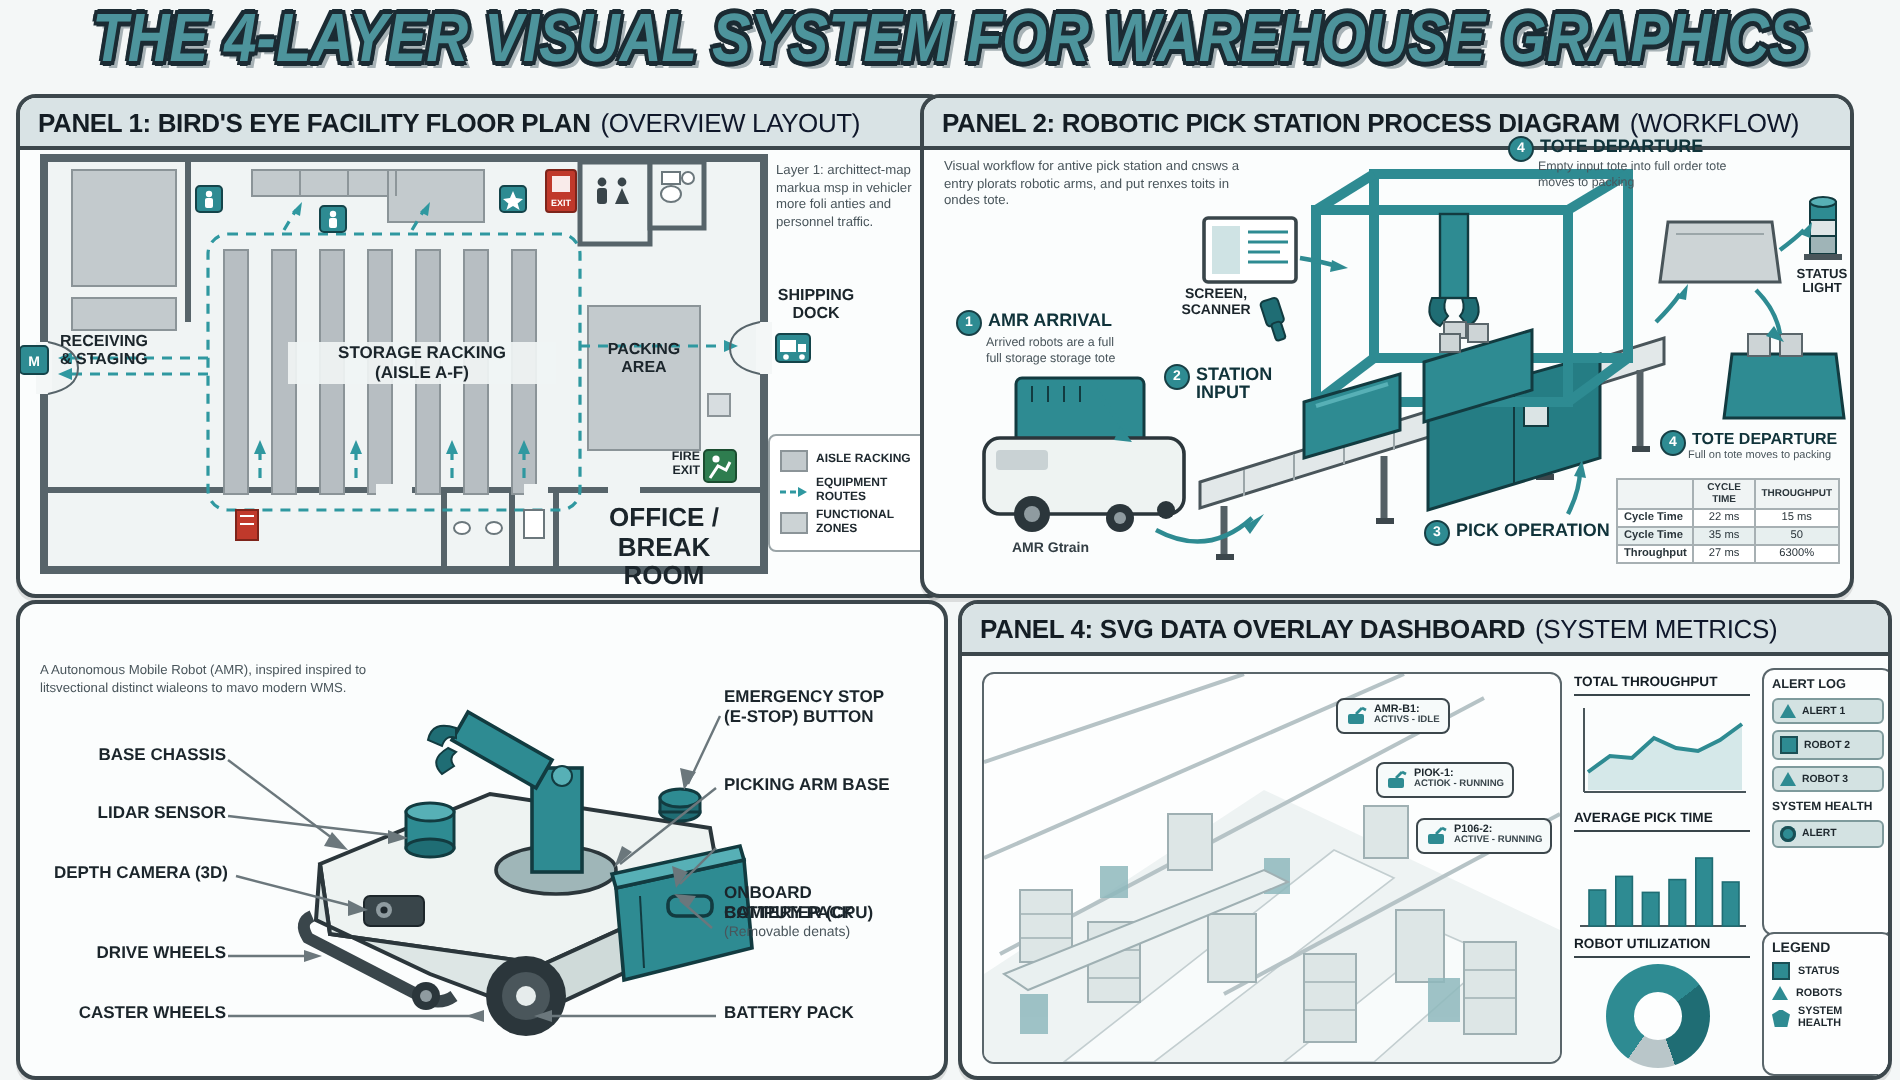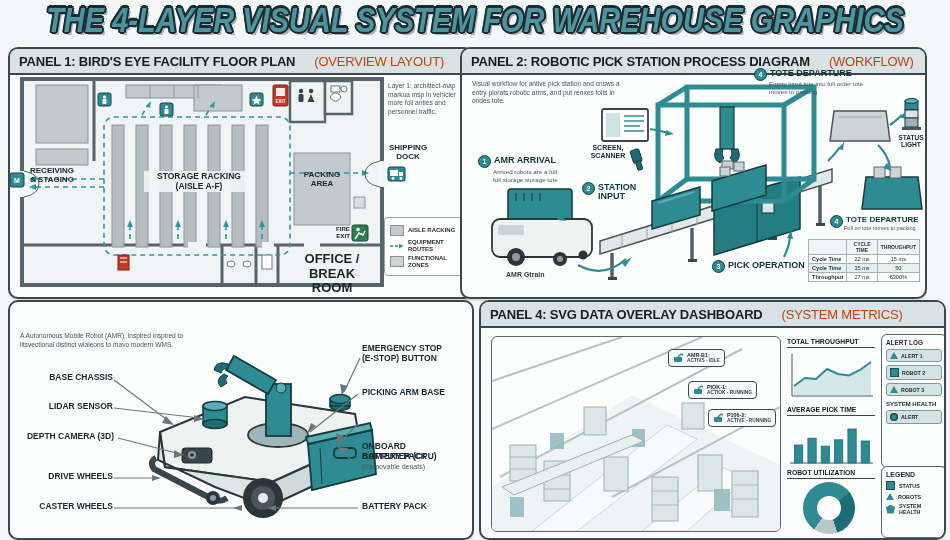--- a/index.html
+++ b/index.html
@@ -7,21 +7,21 @@
          font-family:"Liberation Sans",sans-serif;color:#1d272d;}
   .main-title{position:absolute;top:1px;left:0;width:100%;text-align:center;white-space:nowrap;
     font-size:29px;font-weight:bold;font-style:italic;letter-spacing:0;color:#4d949c;
     transform:scaleY(1.18);transform-origin:top;
     text-shadow:2px 0 0 #1b2b33,-2px 0 0 #1b2b33,0 2px 0 #1b2b33,0 -2px 0 #1b2b33,
       1.5px 1.5px 0 #1b2b33,-1.5px -1.5px 0 #1b2b33,1.5px -1.5px 0 #1b2b33,-1.5px 1.5px 0 #1b2b33,3px 3px 0 #a7b2b6;}
   .panel{position:absolute;background:#fbfdfd;border:2px solid #3c474c;border-radius:10px;overflow:hidden;
          box-shadow:0 2px 0 rgba(0,0,0,.10);}
   .phead{height:24px;background:#d9e3e5;border-bottom:2px solid #3c474c;display:flex;align-items:center;
          padding:0 9px;font-size:13px;font-weight:bold;color:#141d24;white-space:nowrap;letter-spacing:-.2px;}
-  .phead .sub{font-weight:normal;color:#c2410c;margin-left:19px;text-align:right;}
+  .phead .sub{font-weight:normal;color:#0f172a;margin-left:5px;text-align:right;}
   .abs{position:absolute;}
   .ann{position:absolute;font-size:6.6px;color:#49555b;line-height:1.3;}
   .lbl{position:absolute;font-weight:bold;color:#1b252b;white-space:pre-line;line-height:1.12;}
   .ctr{text-align:center;} .rgt{text-align:right;}
   .step{position:absolute;display:flex;gap:3px;align-items:flex-start;}
   .stepnum{width:11px;height:11px;border-radius:50%;background:#2e8b92;color:#fff;font-size:7px;font-weight:bold;
            display:flex;align-items:center;justify-content:center;border:1px solid #173f45;flex:none;}
   .steptitle{font-size:9px;font-weight:bold;color:#10333a;white-space:pre-line;line-height:1.05;padding-top:1px;}
   .stepdesc{position:absolute;font-size:6.2px;color:#49555b;line-height:1.22;}
   .ttable{position:absolute;border-collapse:collapse;background:#fff;border:1px solid #8b9599;}
@@ -191,21 +191,21 @@
       <g fill="#fff" stroke="#6b777c" stroke-width="1">
         <ellipse cx="221" cy="215" rx="4" ry="3"></ellipse>
           <ellipse cx="237" cy="215" rx="4" ry="3"></ellipse>
         <rect x="252" y="206" width="10" height="14"></rect>
       </g>
     </svg>
 
     <div class="ann" style="left:378px;top:33px;width:82px;">Layer 1: archittect-map markua msp in vehicler more foli anties and personnel traffic.</div>
     <div class="lbl" style="left:20px;top:118px;width:62px;font-size:8px;">RECEIVING
 &amp; STAGING</div>
-    <div class="lbl ctr" style="left:134px;top:122px;width:110px;font-size:8.5px;background:rgba(240,244,244,.92);padding:1px 0;">STORAGE RACKING
+    <div class="lbl ctr" style="left:134px;top:122px;width:110px;font-size:8.5px;background:rgba(240,244,244,.92);padding:1px 12px;">STORAGE RACKING
 (AISLE A-F)</div>
     <div class="lbl ctr" style="left:288px;top:122px;width:48px;font-size:8px;">PACKING
 AREA</div>
     <div class="lbl ctr" style="left:370px;top:95px;width:56px;font-size:8px;">SHIPPING
 DOCK</div>
     <div class="lbl rgt" style="left:308px;top:177px;width:32px;font-size:6.2px;">FIRE
 EXIT</div>
     <div class="lbl ctr" style="left:280px;top:203px;width:84px;font-size:13px;">OFFICE /
 BREAK ROOM</div>
     <div class="legendbox" style="left:374px;top:168px;width:76px;">

